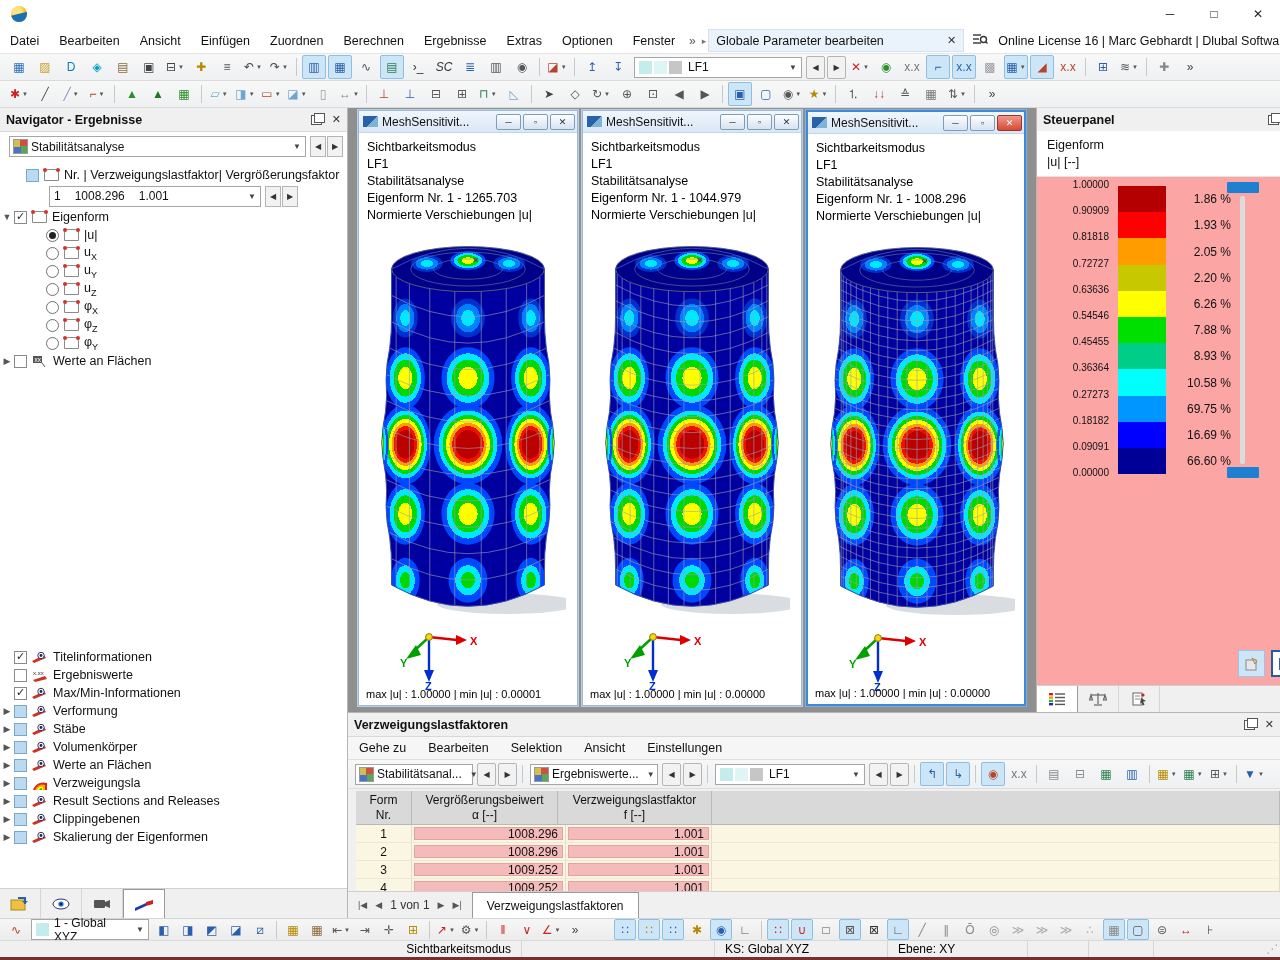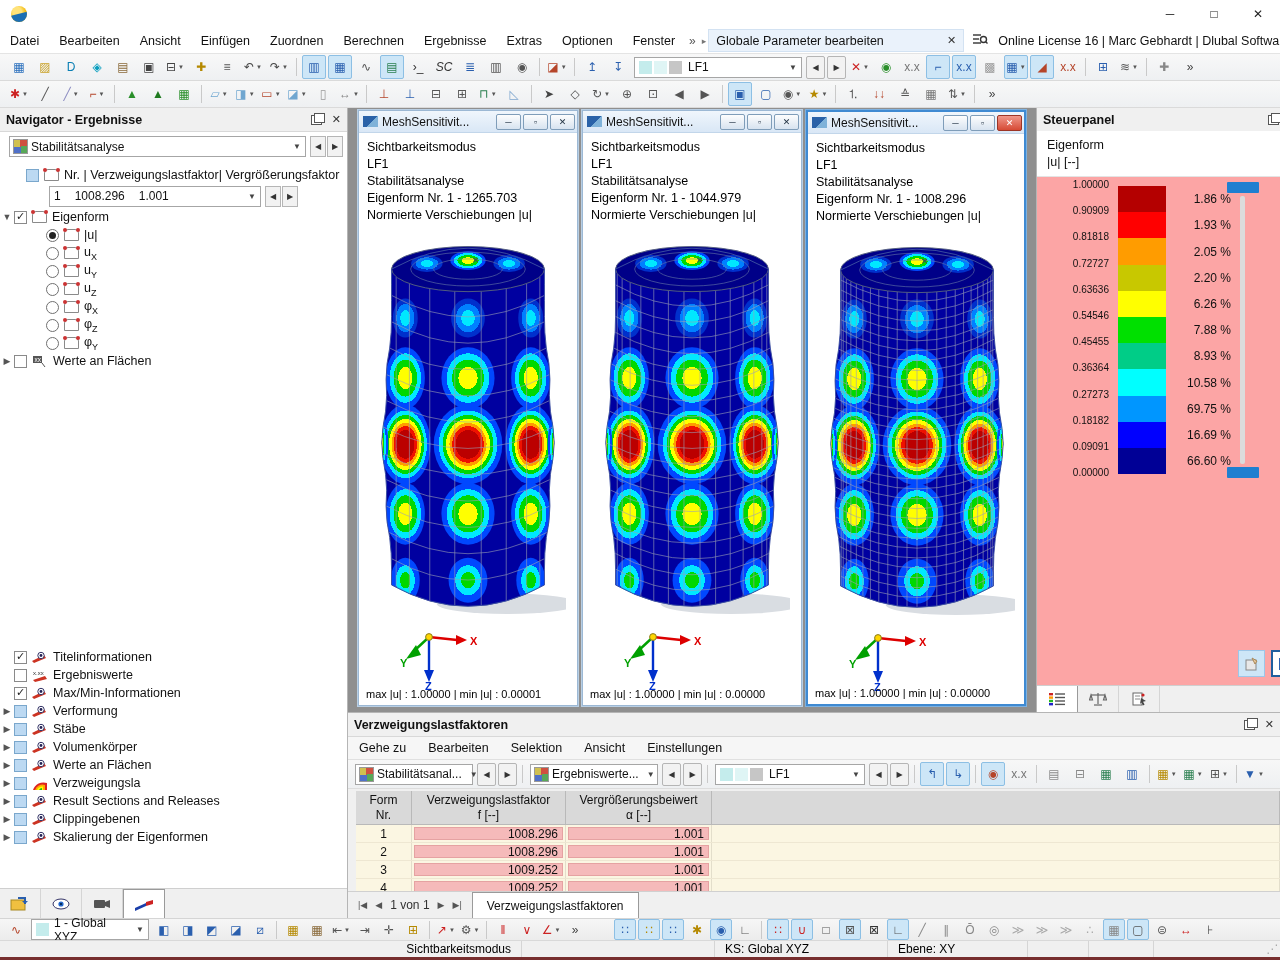--- a/index.html
+++ b/index.html
@@ -1341,27 +1341,27 @@
           <span style="color: rgb(42, 95, 174);">▼</span>
           <span class="dd">▼</span>
         </div>
       </div>
     <div class="btable" id="btable">
         <div class="th-row">
           <div class="th" style="width: 56px;">
             <div>Form</div>
             <div>Nr.</div>
           </div>
+          <div class="th" style="width: 146px;">
+            <div>Vergrößerungsbeiwert</div>
+            <div>α [--]</div>
+          </div>
           <div class="th" style="width: 154px;">
             <div>Verzweigungslastfaktor</div>
             <div>f [--]</div>
-          </div>
-          <div class="th" style="width: 146px;">
-            <div>Vergrößerungsbeiwert</div>
-            <div>α [--]</div>
           </div>
           <div class="th" style="flex: 1 1 0%;">
             <div></div>
             <div></div>
           </div>
         </div>
         <div class="td-row">
           <div class="td center" style="width: 56px;">1</div>
           <div class="td" style="width: 154px;">
             <div class="pinkbar">1008.296</div>

